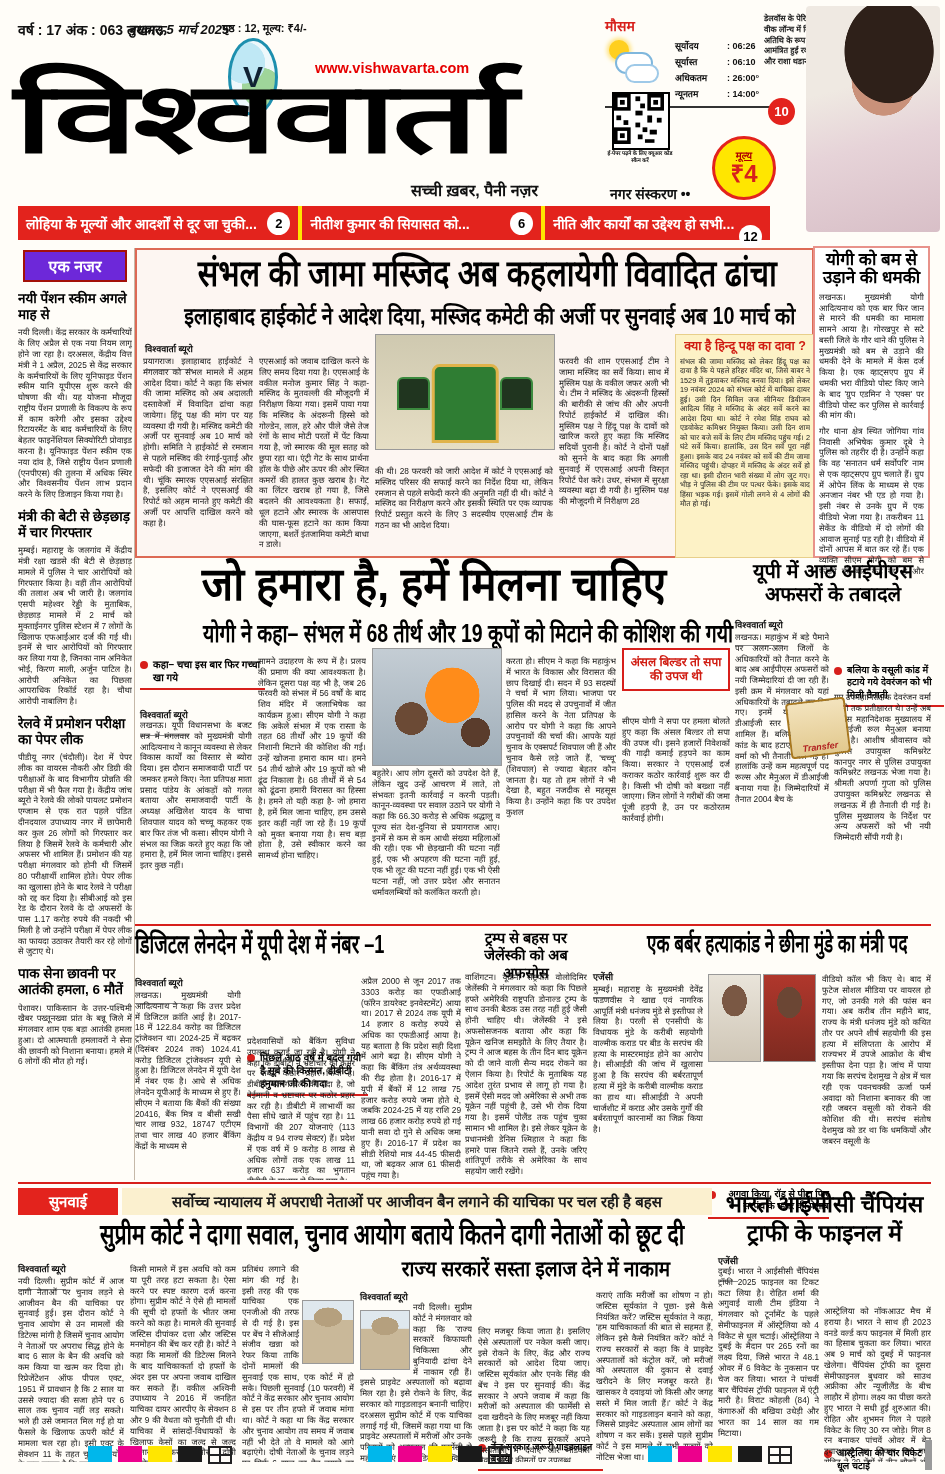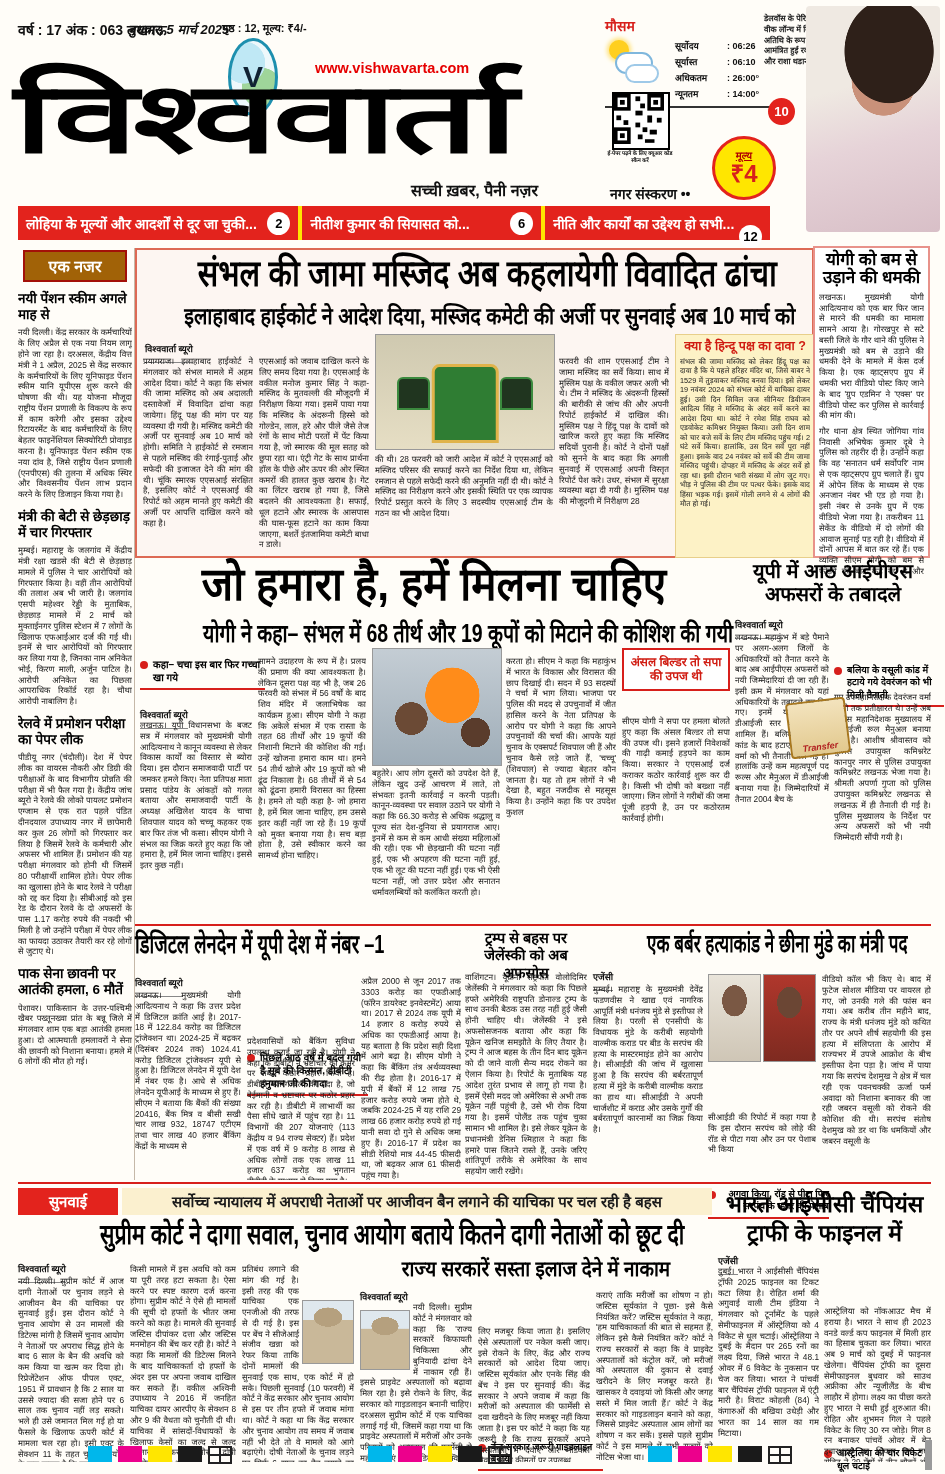--- a/index.html
+++ b/index.html
@@ -3,21 +3,21 @@
 <meta charset="utf-8">
 <style>
   html,body{margin:0;padding:0;background:#e9e6e0;}
   #page{position:relative;width:945px;height:1474px;background:#fffdf8;margin:0 auto;
         font-family:"Liberation Sans",sans-serif;color:#111;overflow:hidden;}
   .abs{position:absolute;}
   .hl{font-weight:900;color:#000;line-height:1.08;}
   .nowrap{white-space:nowrap;}
   .ctr{text-align:center;}
   .body-txt{font-size:8.3px;line-height:1.3;text-align:justify;color:#1a1a1a;overflow:hidden;}
-  .byline{font-weight:bold;font-size:9px;border-bottom:1px solid #888;display:inline-block;padding-bottom:7px;}
+  .byline{font-weight:bold;font-size:9px;border-bottom:1px solid #888;display:inline-block;padding-bottom:14px;}
   .bullet-block{font-weight:bold;font-size:10px;line-height:1.3;border-bottom:2px solid #d71f1b;
                 padding:0 0 4px 13px;position:relative;color:#000;}
   .dot{position:absolute;left:0;top:3px;width:8px;height:8px;border-radius:50%;background:#d71f1b;}
   .circle{background:#fff;border-radius:50%;color:#000;font-weight:bold;
           display:flex;align-items:center;justify-content:center;}
   .ph{border:1px solid #999;}
   .teaser{display:flex;align-items:center;background:#e3231d;height:34px;}
   .teaser .cell{display:flex;align-items:center;justify-content:space-between;color:#fff;
                 font-weight:bold;font-size:14px;padding:0 8px;height:100%;}
   .teaser .ybar{width:4px;height:100%;background:#ffe600;flex:0 0 4px;}
@@ -129,21 +129,21 @@
       <span class="circle" style="width:23px;height:23px;font-size:13px;flex:0 0 23px;">6</span>
     </div>
     <div class="ybar"></div>
     <div class="cell" style="flex:30 0 0;">
       <span>नीति और कार्यों का उद्देश्य हो सभी...</span>
       <span class="circle" style="width:23px;height:23px;font-size:13px;flex:0 0 23px;margin-top:27px;">12</span>
     </div>
   </div>
 
   <div class="abs" style="left:18px;top:248px;width:114px;height:932px;border-right:1px solid #c5b8a8;padding-right:2px;overflow:hidden;">
-    <div style="width:100px;margin:2px auto;background:#a16207;border:2px solid #a31008;color:#fff;font-weight:900;font-size:16px;text-align:center;padding:3px 0;">एक नजर</div>
+    <div style="width:100px;margin:2px auto;background:#6d28d9;border:2px solid #a31008;color:#fff;font-weight:900;font-size:16px;text-align:center;padding:3px 0;">एक नजर</div>
     <div>
       <div class="sidebar-h3">नयी पेंशन स्कीम अगले माह से</div>
       <div class="body-txt">नयी दिल्ली। केंद्र सरकार के कर्मचारियों के लिए अप्रैल से एक नया नियम लागू होने जा रहा है। दरअसल, केंद्रीय वित्त मंत्री ने 1 अप्रैल, 2025 से केंद्र सरकार के कर्मचारियों के लिए यूनिफाइड पेंशन स्कीम यानि यूपीएस शुरू करने की घोषणा की थी। यह योजना मौजूदा राष्ट्रीय पेंशन प्रणाली के विकल्प के रूप में काम करेगी और इसका उद्देश्य रिटायरमेंट के बाद कर्मचारियों के लिए बेहतर फाइनेंशियल सिक्योरिटी प्रोवाइड करना है। यूनिफाइड पेंशन स्कीम एक नया दांव है, जिसे राष्ट्रीय पेंशन प्रणाली (एनपीएस) की तुलना में अधिक स्थिर और विश्वसनीय पेंशन लाभ प्रदान करने के लिए डिजाइन किया गया है।</div>
     </div>
     <div>
       <div class="sidebar-h3">मंत्री की बेटी से छेड़छाड़ में चार गिरफ्तार</div>
       <div class="body-txt">मुम्बई। महाराष्ट्र के जलगांव में केंद्रीय मंत्री रक्षा खडसे की बेटी से छेड़छाड़ मामले में पुलिस ने चार आरोपियों को गिरफ्तार किया है। वहीं तीन आरोपियों की तलाश अब भी जारी है। जलगांव एसपी महेश्वर रेड्डी के मुताबिक, छेड़छाड़ मामले में 2 मार्च को मुक्ताईनगर पुलिस स्टेशन में 7 लोगों के खिलाफ एफआईआर दर्ज की गई थी। इनमें से चार आरोपियों को गिरफ्तार कर लिया गया है, जिनका नाम अनिकेत भोई, किरण माली, अर्जुन पाटिल है। आरोपी अनिकेत का पिछला आपराधिक रिकॉर्ड रहा है। चौथा आरोपी नाबालिग है।</div>
     </div>
     <div>
       <div class="sidebar-h3">रेलवे में प्रमोशन परीक्षा का पेपर लीक</div>
@@ -159,21 +159,21 @@
     <div class="abs hl nowrap ctr" style="left:0;top:4px;width:100%;font-size:37px;transform:scaleX(.82);transform-origin:center top;">संभल की जामा मस्जिद अब कहलायेगी विवादित ढांचा</div>
     <div class="abs hl nowrap ctr" style="left:0;top:54px;width:100%;font-size:23px;transform:scaleX(.86);transform-origin:center top;">इलाहाबाद हाईकोर्ट ने आदेश दिया, मस्जिद कमेटी की अर्जी पर सुनवाई अब 10 मार्च को</div>
     <div class="abs" style="left:8px;top:88px;"><span class="byline">विश्ववार्ता ब्यूरो</span></div>
     <div class="abs body-txt" style="left:6px;top:106px;width:110px;height:192px;">प्रयागराज। इलाहाबाद हाईकोर्ट ने मंगलवार को संभल मामले में अहम आदेश दिया। कोर्ट ने कहा कि संभल की जामा मस्जिद को अब अदालती दस्तावेजों में विवादित ढांचा कहा जायेगा। हिंदू पक्ष की मांग पर यह व्यवस्था दी गयी है। मस्जिद कमेटी की अर्जी पर सुनवाई अब 10 मार्च को होगी। समिति ने हाईकोर्ट से रमजान से पहले मस्जिद की रंगाई-पुताई और सफेदी की इजाजत देने की मांग की थी। चूंकि स्मारक एएसआई संरक्षित है, इसलिए कोर्ट ने एएसआई की रिपोर्ट को अहम मानते हुए कमेटी की अर्जी पर आपत्ति दाखिल करने को कहा है।</div>
     <div class="abs body-txt" style="left:122px;top:106px;width:110px;height:192px;">एएसआई को जवाब दाखिल करने के लिए समय दिया गया है। एएसआई के वकील मनोज कुमार सिंह ने कहा- मस्जिद के मुतवल्ली की मौजूदगी में निरीक्षण किया गया। इसमें पाया गया कि मस्जिद के अंदरूनी हिस्से को गोल्डेन, लाल, हरे और पीले जैसे तेज रंगों के साथ मोटी परतों में पेंट किया गया है, जो स्मारक की मूल सतह को छुपा रहा था। एंट्री गेट के साथ प्रार्थना हॉल के पीछे और ऊपर की ओर स्थित कमरों की हालत कुछ खराब है। गेट का लिंटर खराब हो गया है, जिसे बदलने की आवश्यकता है। सफाई, धूल हटाने और स्मारक के आसपास की घास-फूस हटाने का काम किया जाएगा, बशर्ते इंतजामिया कमेटी बाधा न डाले।</div>
     <div class="abs ph" style="left:238px;top:84px;width:178px;height:114px;background:linear-gradient(#cfc9b0,#e6dec4);">
       <div class="abs" style="left:50%;transform:translateX(-50%);bottom:6px;width:34%;height:64%;background:#2f7d33;border:3px solid #e0b34a;border-radius:8px 8px 0 0;"></div>
       <div class="abs" style="left:12%;bottom:34%;width:16%;height:26%;background:#20351f;border:2px solid #3b8a3e;border-radius:6px 6px 0 0;"></div>
       <div class="abs" style="right:12%;bottom:34%;width:16%;height:26%;background:#20351f;border:2px solid #3b8a3e;border-radius:6px 6px 0 0;"></div>
     </div>
-    <div class="abs body-txt" style="left:238px;top:204px;width:178px;height:96px;">की थी। 28 फरवरी को जारी आदेश में कोर्ट ने एएसआई को मस्जिद परिसर की सफाई करने का निर्देश दिया था, लेकिन रमजान से पहले सफेदी करने की अनुमति नहीं दी थी। कोर्ट ने मस्जिद का निरीक्षण करने और इसकी स्थिति पर एक व्यापक रिपोर्ट प्रस्तुत करने के लिए 3 सदस्यीय एएसआई टीम के गठन का भी आदेश दिया।</div>
+    <div class="abs body-txt" style="left:238px;top:216px;width:178px;height:96px;">की थी। 28 फरवरी को जारी आदेश में कोर्ट ने एएसआई को मस्जिद परिसर की सफाई करने का निर्देश दिया था, लेकिन रमजान से पहले सफेदी करने की अनुमति नहीं दी थी। कोर्ट ने मस्जिद का निरीक्षण करने और इसकी स्थिति पर एक व्यापक रिपोर्ट प्रस्तुत करने के लिए 3 सदस्यीय एएसआई टीम के गठन का भी आदेश दिया।</div>
     <div class="abs body-txt" style="left:422px;top:106px;width:110px;height:192px;">फरवरी की शाम एएसआई टीम ने जामा मस्जिद का सर्वे किया। साथ में मुस्लिम पक्ष के वकील जफर अली भी थे। टीम ने मस्जिद के अंदरूनी हिस्सों की बारीकी से जांच की और अपनी रिपोर्ट हाईकोर्ट में दाखिल की। मुस्लिम पक्ष ने हिंदू पक्ष के दावों को खारिज करते हुए कहा कि मस्जिद सदियों पुरानी है। कोर्ट ने दोनों पक्षों को सुनने के बाद कहा कि अगली सुनवाई में एएसआई अपनी विस्तृत रिपोर्ट पेश करे। उधर, संभल में सुरक्षा व्यवस्था बढ़ा दी गयी है। मुस्लिम पक्ष की मौजूदगी में निरीक्षण 28</div>
     <div class="abs" style="left:538px;top:84px;width:130px;height:214px;background:#fdf2c6;border:1px solid #e8cf8a;padding:4px;">
       <div class="boxtitle" style="font-size:12.5px;">क्या है हिन्दू पक्ष का दावा ?</div>
       <div class="body-txt" style="font-size:7.3px;height:186px;margin-top:3px;">संभल की जामा मस्जिद को लेकर हिंदू पक्ष का दावा है कि ये पहले हरिहर मंदिर था, जिसे बाबर ने 1529 में तुड़वाकर मस्जिद बनवा दिया। इसे लेकर 19 नवंबर 2024 को संभल कोर्ट में याचिका दायर हुई। उसी दिन सिविल जज सीनियर डिवीजन आदित्य सिंह ने मस्जिद के अंदर सर्वे करने का आदेश दिया था। कोर्ट ने रमेश सिंह राघव को एडवोकेट कमिश्नर नियुक्त किया। उसी दिन शाम को चार बजे सर्वे के लिए टीम मस्जिद पहुंच गई। 2 घंटे सर्वे किया। हालांकि, उस दिन सर्वे पूरा नहीं हुआ। इसके बाद 24 नवंबर को सर्वे की टीम जामा मस्जिद पहुंची। दोपहर में मस्जिद के अंदर सर्वे हो रहा था। इसी दौरान भारी संख्या में लोग जुट गए। भीड़ ने पुलिस की टीम पर पत्थर फेंके। इसके बाद हिंसा भड़क गई। इसमें गोली लगने से 4 लोगों की मौत हो गई।</div>
     </div>
   </div>
 
   <div class="abs" style="left:813px;top:246px;width:117px;height:312px;border:2px solid #e8928a;background:#fff;padding:3px 4px;box-sizing:border-box;">
     <div class="hl ctr" style="font-size:17px;">योगी को बम से उड़ाने की धमकी</div>
     <div class="body-txt" style="margin-top:4px;height:132px;">लखनऊ। मुख्यमंत्री योगी आदित्यनाथ को एक बार फिर जान से मारने की धमकी का मामला सामने आया है। गोरखपुर से सटे बस्ती जिले के गौर थाने की पुलिस ने मुख्यमंत्री को बम से उड़ाने की धमकी देने के मामले में केस दर्ज किया है। एक व्हाट्सएप ग्रुप में धमकी भरा वीडियो पोस्ट किए जाने के बाद 'ग्रुप एडमिन' ने 'एक्स' पर वीडियो पोस्ट कर पुलिस से कार्रवाई की मांग की।</div>
@@ -236,21 +236,20 @@
   <div class="abs" style="left:593px;top:966px;"><span class="byline">एजेंसी</span></div>
   <div class="abs body-txt" style="left:593px;top:984px;width:110px;height:196px;">मुम्बई। महाराष्ट्र के मुख्यमंत्री देवेंद्र फडणवीस ने खाद्य एवं नागरिक आपूर्ति मंत्री धनंजय मुंडे से इस्तीफा ले लिया है। परली से एनसीपी के विधायक मुंडे के करीबी सहयोगी वाल्मीक कराड पर बीड के सरपंच की हत्या के मास्टरमाइंड होने का आरोप है। सीआईडी की जांच में खुलासा हुआ है कि सरपंच की बर्बरतापूर्ण हत्या में मुंडे के करीबी वाल्मीक कराड का हाथ था। सीआईडी ने अपनी चार्जशीट में कराड और उसके गुर्गों की बर्बरतापूर्ण कारनामों का जिक्र किया है।</div>
   <div class="abs" style="left:708px;top:974px;width:108px;height:88px;display:flex;gap:2px;">
     <div class="ph" style="flex:1;background:radial-gradient(40% 30% at 50% 30%,#7a5844 0 60%,transparent 61%),linear-gradient(#e9e4da,#cfc6b6);"></div>
     <div class="ph" style="flex:1;background:radial-gradient(40% 30% at 50% 32%,#6b4634 0 60%,transparent 61%),linear-gradient(#b0372c,#7e2a20);"></div>
   </div>
   <div class="abs bullet-block" style="left:708px;top:1068px;width:108px;font-size:9.5px;text-align:right;">
     <span class="dot"></span>
     <span>अगवा किया, रॉड से पीटा फिर सरपंच के ऊपर की पेशाब</span>
   </div>
-  <div class="abs body-txt" style="left:708px;top:1112px;width:108px;height:68px;">सीआईडी की रिपोर्ट में कहा गया है कि इस दौरान सरपंच को लोहे की रॉड से पीटा गया और उन पर पेशाब भी किया</div>
   <div class="abs body-txt" style="left:822px;top:974px;width:109px;height:206px;">वीडियो कॉल भी किए थे। बाद में फुटेज सोशल मीडिया पर वायरल हो गए, जो उनकी गले की फांस बन गया। अब करीब तीन महीने बाद, राज्य के मंत्री धनंजय मुंडे को कथित तौर पर अपने शीर्ष सहयोगी की इस हत्या में संलिप्तता के आरोप में राज्यभर में उपजे आक्रोश के बीच इस्तीफा देना पड़ा है। जांच में पाया गया कि सरपंच देशमुख ने क्षेत्र में चल रही एक पवनचक्की ऊर्जा फर्म अवादा को निशाना बनाकर की जा रही जबरन वसूली को रोकने की कोशिश की थी। सरपंच संतोष देशमुख को डर था कि धमकियों और जबरन वसूली के</div>
 
   <div class="abs redline" style="left:18px;top:1182px;width:913px;height:2px;"></div>
 
   <div class="abs ctr" style="left:18px;top:1188px;width:100px;height:27px;background:#e3231d;color:#fff;font-weight:900;font-size:15px;line-height:27px;">सुनवाई</div>
   <div class="abs ctr nowrap" style="left:122px;top:1188px;width:590px;height:27px;background:#fbf0cf;font-weight:900;font-size:15px;line-height:27px;color:#1a1a1a;overflow:hidden;">सर्वोच्च न्यायालय में अपराधी नेताओं पर आजीवन बैन लगाने की याचिका पर चल रही है बहस</div>
 
   <div class="abs hl nowrap ctr" style="left:16px;top:1220px;width:700px;font-size:28px;transform:scaleX(.76);transform-origin:center top;">सुप्रीम कोर्ट ने दागा सवाल, चुनाव आयोग बताये कितने दागी नेताओं को छूट दी</div>
   <div class="abs" style="left:18px;top:1258px;"><span class="byline">विश्ववार्ता ब्यूरो</span></div>
   <div class="abs body-txt" style="left:18px;top:1276px;width:106px;height:186px;">नयी दिल्ली। सुप्रीम कोर्ट में आज दागी नेताओं पर चुनाव लड़ने से आजीवन बैन की याचिका पर सुनवाई हुई। इस दौरान कोर्ट ने चुनाव आयोग से उन मामलों की डिटेल्स मांगी है जिसमें चुनाव आयोग ने नेताओं पर अपराध सिद्ध होने के बाद 6 साल के बैन की अवधि को कम किया या खत्म कर दिया हो। रिप्रेजेंटेशन ऑफ पीपल एक्ट, 1951 में प्रावधान है कि 2 साल या उससे ज्यादा की सजा होने पर 6 साल तक चुनाव नहीं लड़ सकते। भले ही उसे जमानत मिल गई हो या फैसले के खिलाफ ऊपरी कोर्ट में मामला चल रहा हो। इसी एक्ट के सेक्शन 11 के तहत चुनाव आयोग के पास ताकत है कि वह</div>

